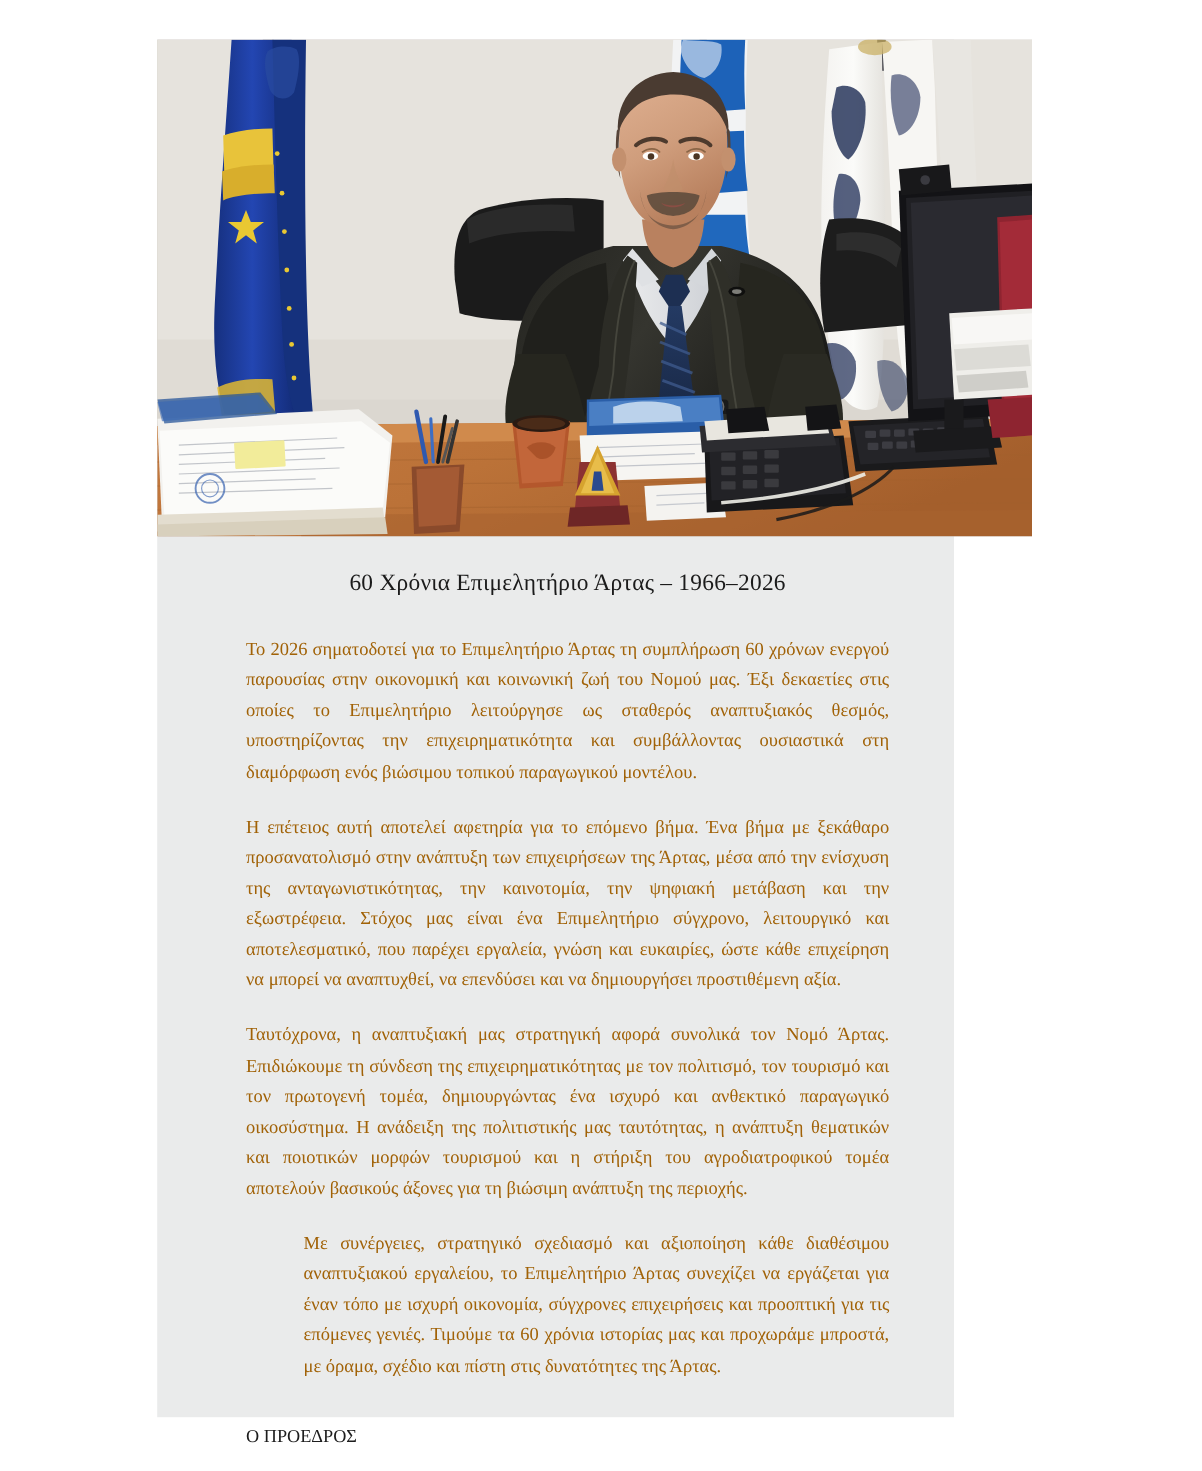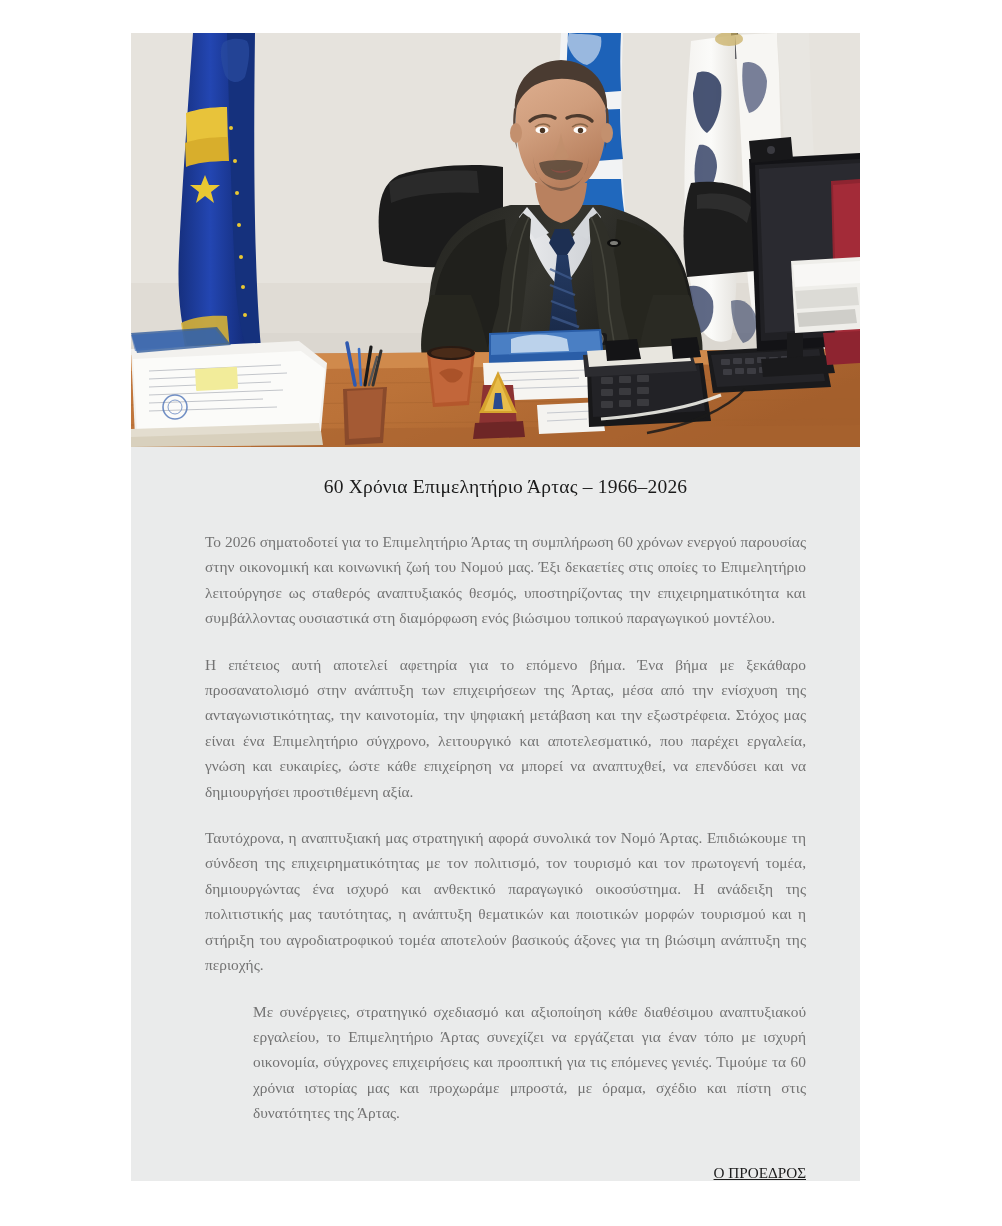--- a/index.html
+++ b/index.html
@@ -19,21 +19,21 @@
     width: 1002px;
     height: 1226px;
     background: #ffffff;
   }
 
   
   .card {
     position: absolute;
     left: 131px;
     top: 33px;
-    width: 729px;
+    width: 664px;
     height: 1148px;
     background: #eaebeb;
   }
 
   
   .photo {
     position: relative;
     width: 729px;
     height: 414px;
     overflow: hidden;
@@ -52,33 +52,32 @@
     color: #1b1b1b;
     font-weight: normal;
     margin: 0 0 28px 0;
     letter-spacing: .2px;
   }
   .para {
     text-align: justify;
     text-justify: inter-word;
     font-size: 15.4px;
     line-height: 25.4px;
-    color: #737373;
+    color: #a16207;
     margin: 0 0 21px 0;
     hyphens: none;
   }
   .para:last-of-type { margin-bottom: 0; margin-left: 48px; }
 
   .signature {
     margin-top: 36px;
-    text-align: right;
+    text-align: left;
     font-size: 15.2px;
     line-height: 21px;
     color: #1d1d1d;
-    text-decoration: underline;
   }
   .signature .sig-name {
     font-weight: bold;
     letter-spacing: .3px;
   }
 </style>
 </head>
 <body>
 
 <div class="page">

